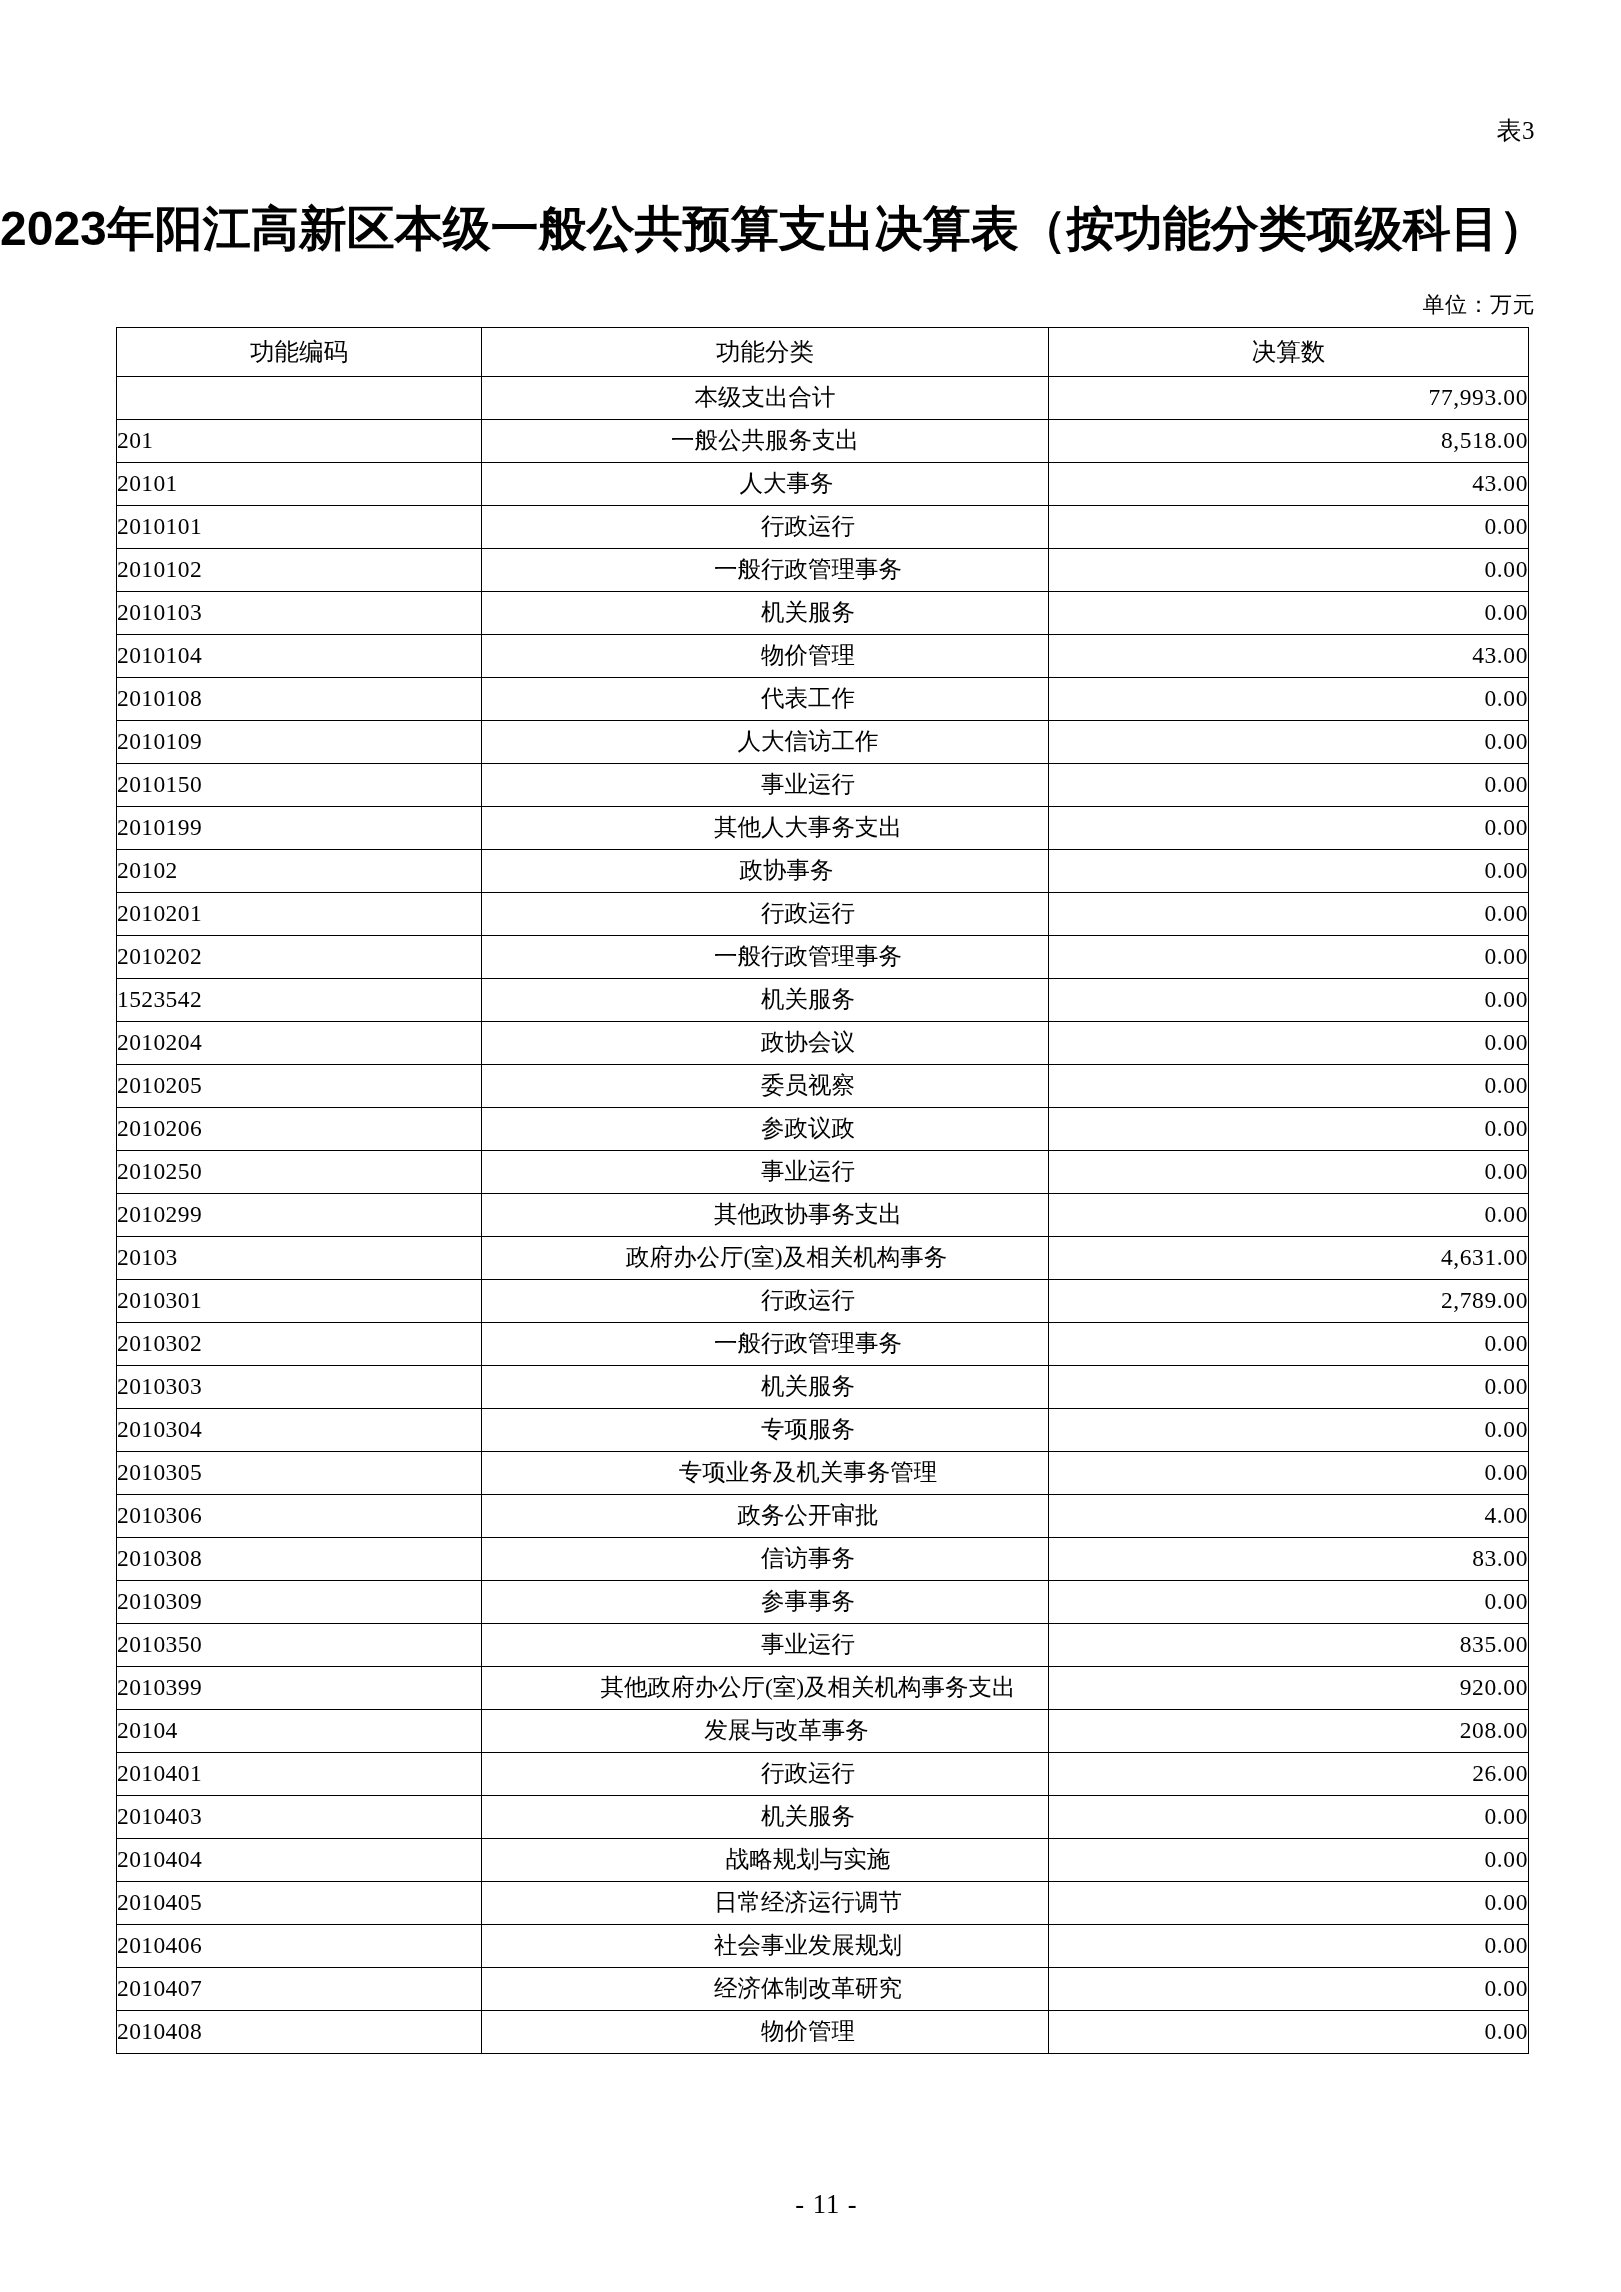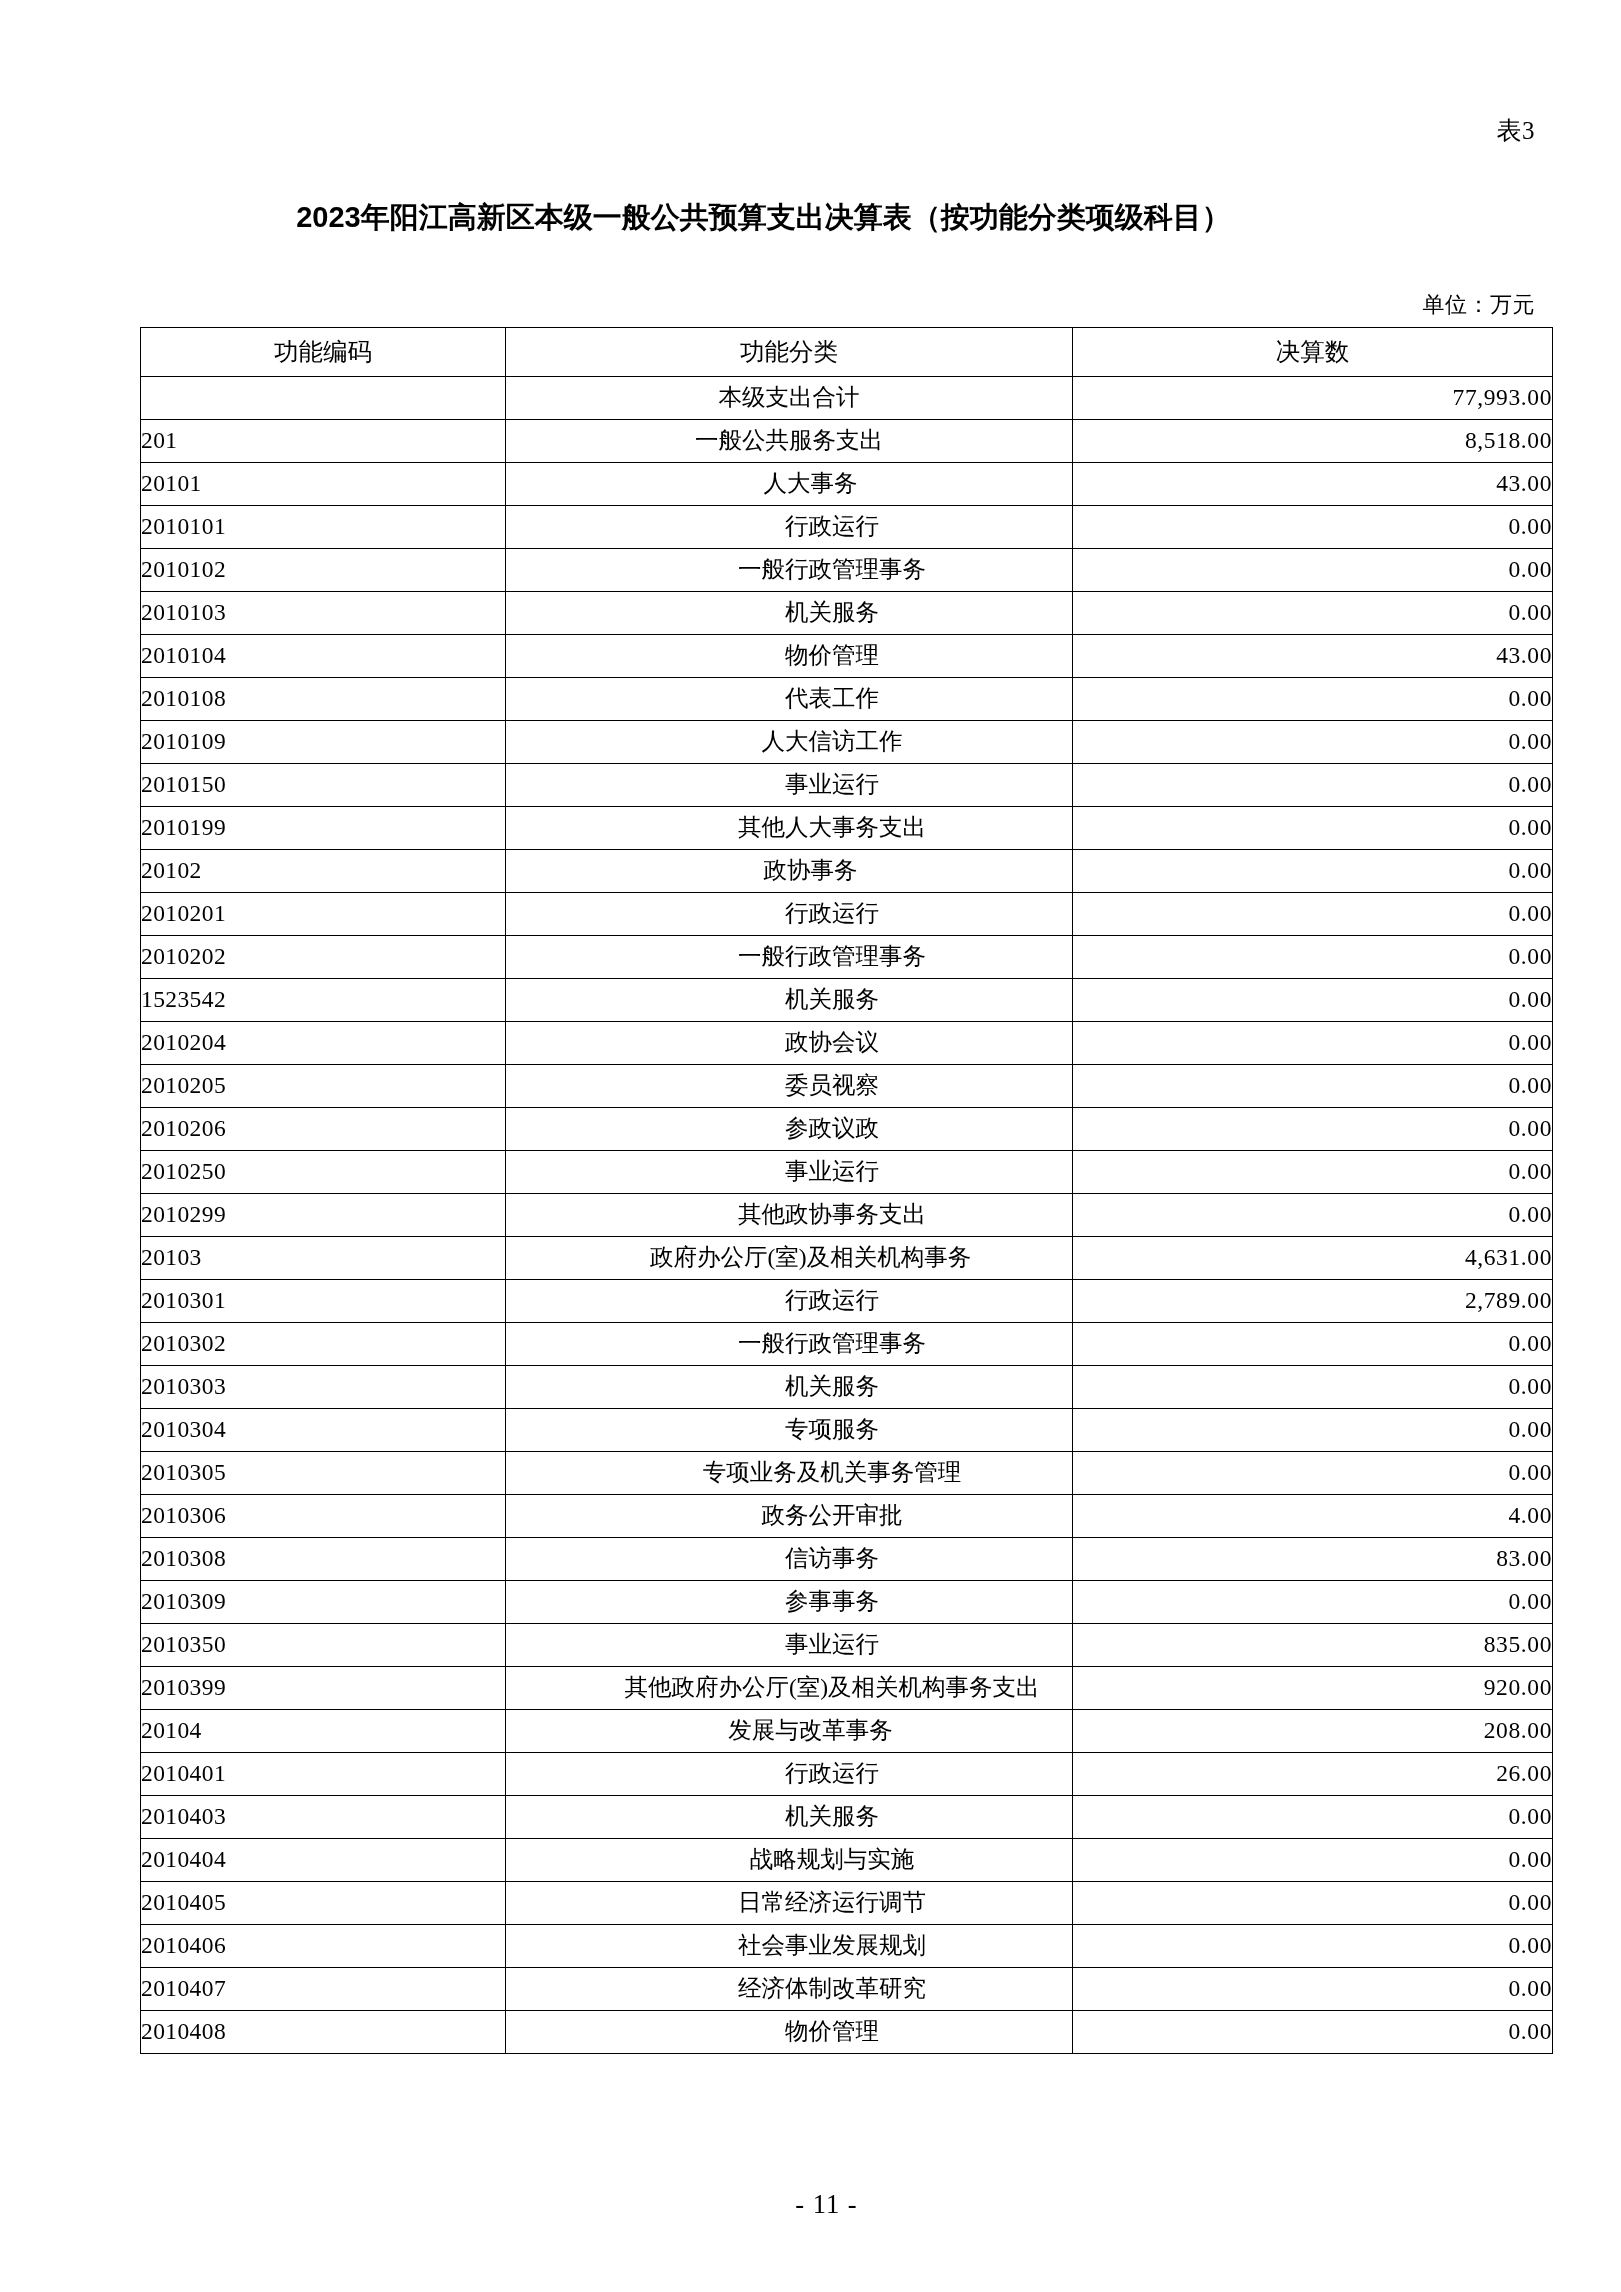--- a/index.html
+++ b/index.html
@@ -30,41 +30,40 @@
     font-family: "Liberation Serif", "DejaVu Serif", serif;
     letter-spacing: 0.5px;
     line-height: 1;
   }
   .doc-title {
     position: absolute;
     top: 199px;
     left: 0;
     width: 1527px;
     text-align: center;
-    font-size: 29px;
+    font-size: 48px;
     font-weight: bold;
     font-family: "Liberation Sans", "DejaVu Sans", sans-serif;
     letter-spacing: 0px;
     line-height: 1.25;
     white-space: nowrap;
   }
   .unit-label {
     position: absolute;
     top: 294px;
     right: 86px;
     font-size: 22px;
     line-height: 1;
     letter-spacing: 0.5px;
   }
   .table-wrap {
     position: absolute;
     top: 327px;
     left: 116px;
     width: 1411px;
-    margin-left: 24px;
   }
   table.budget {
     border-collapse: collapse;
     width: 1411px;
     table-layout: fixed;
   }
   table.budget col.c-code  { width: 365px; }
   table.budget col.c-name  { width: 567px; }
   table.budget col.c-value { width: 480px; }
 

